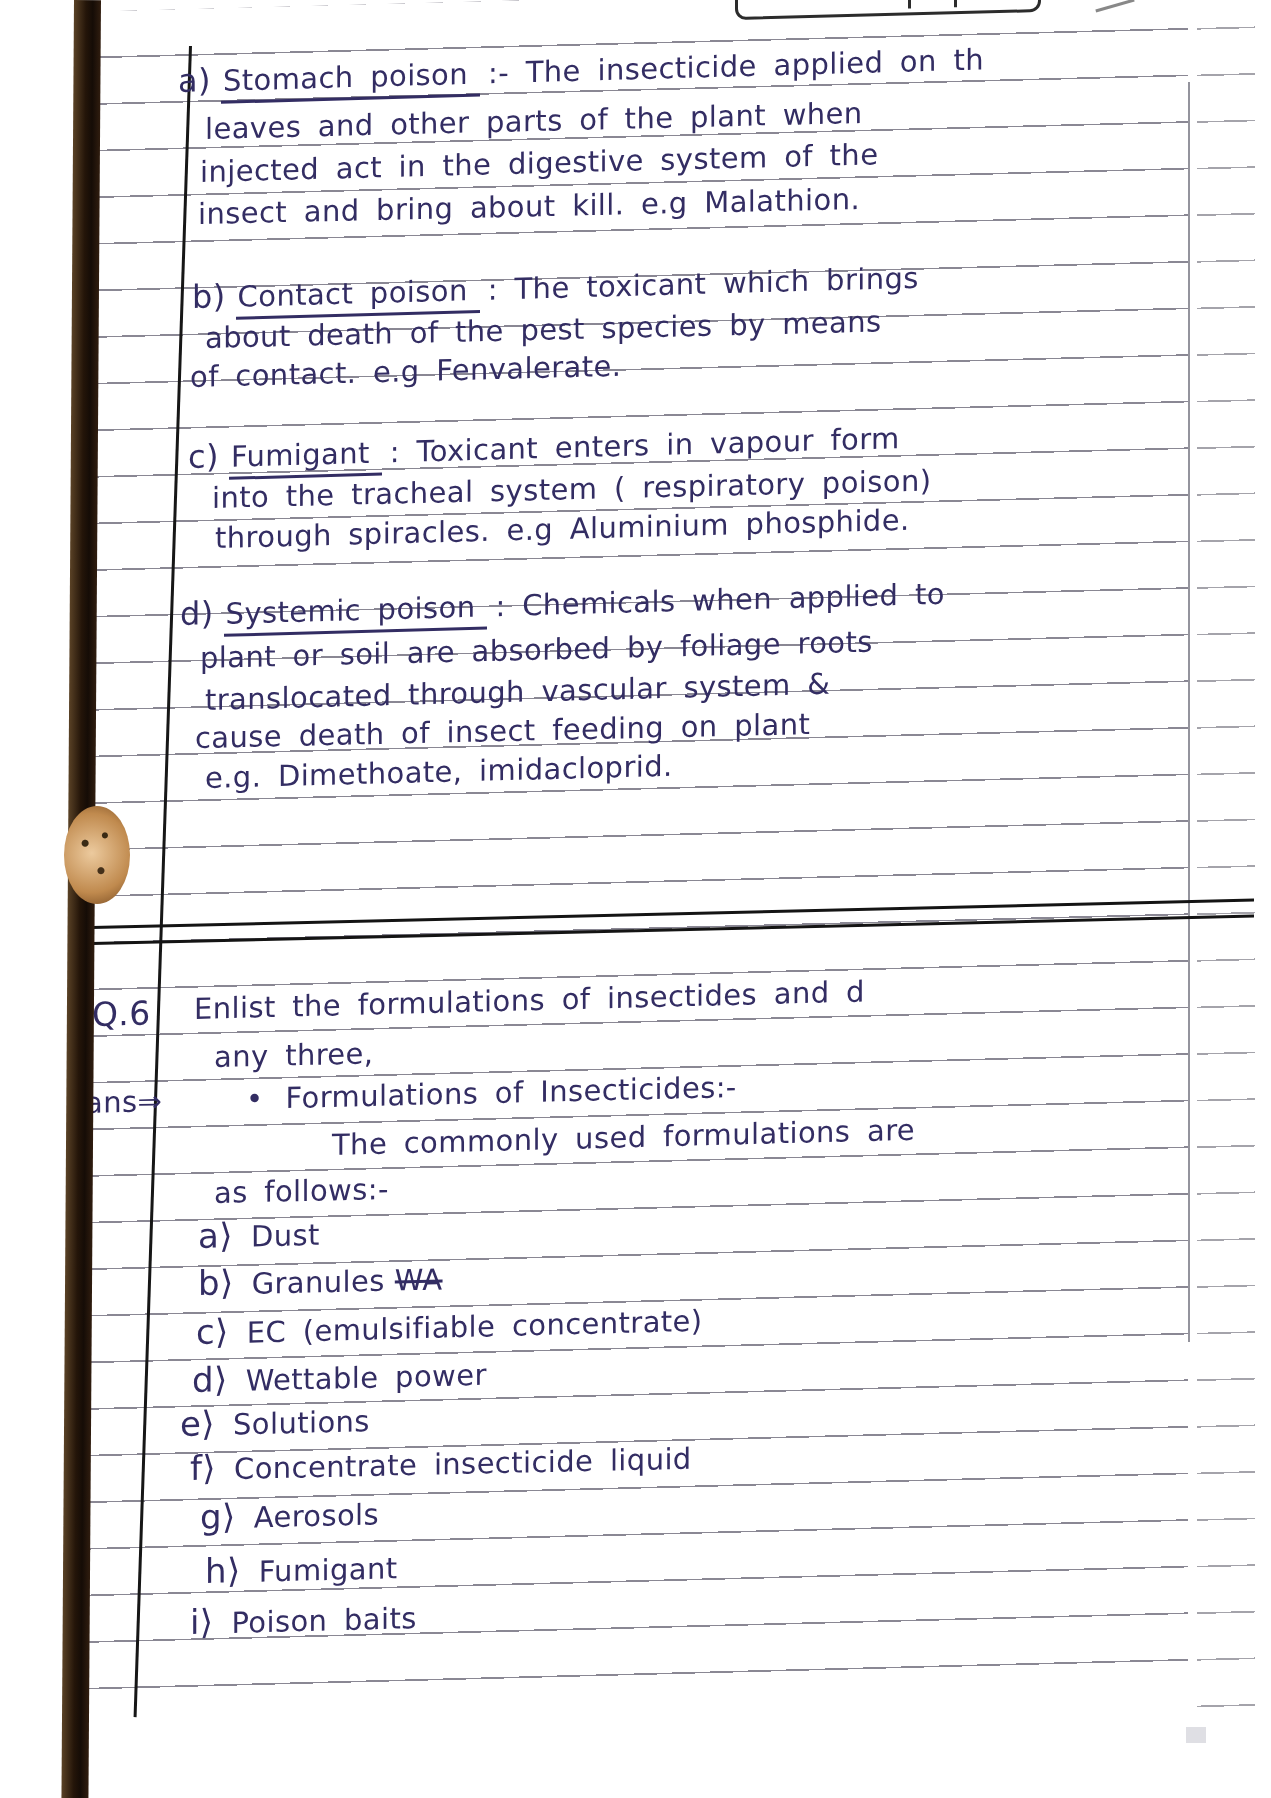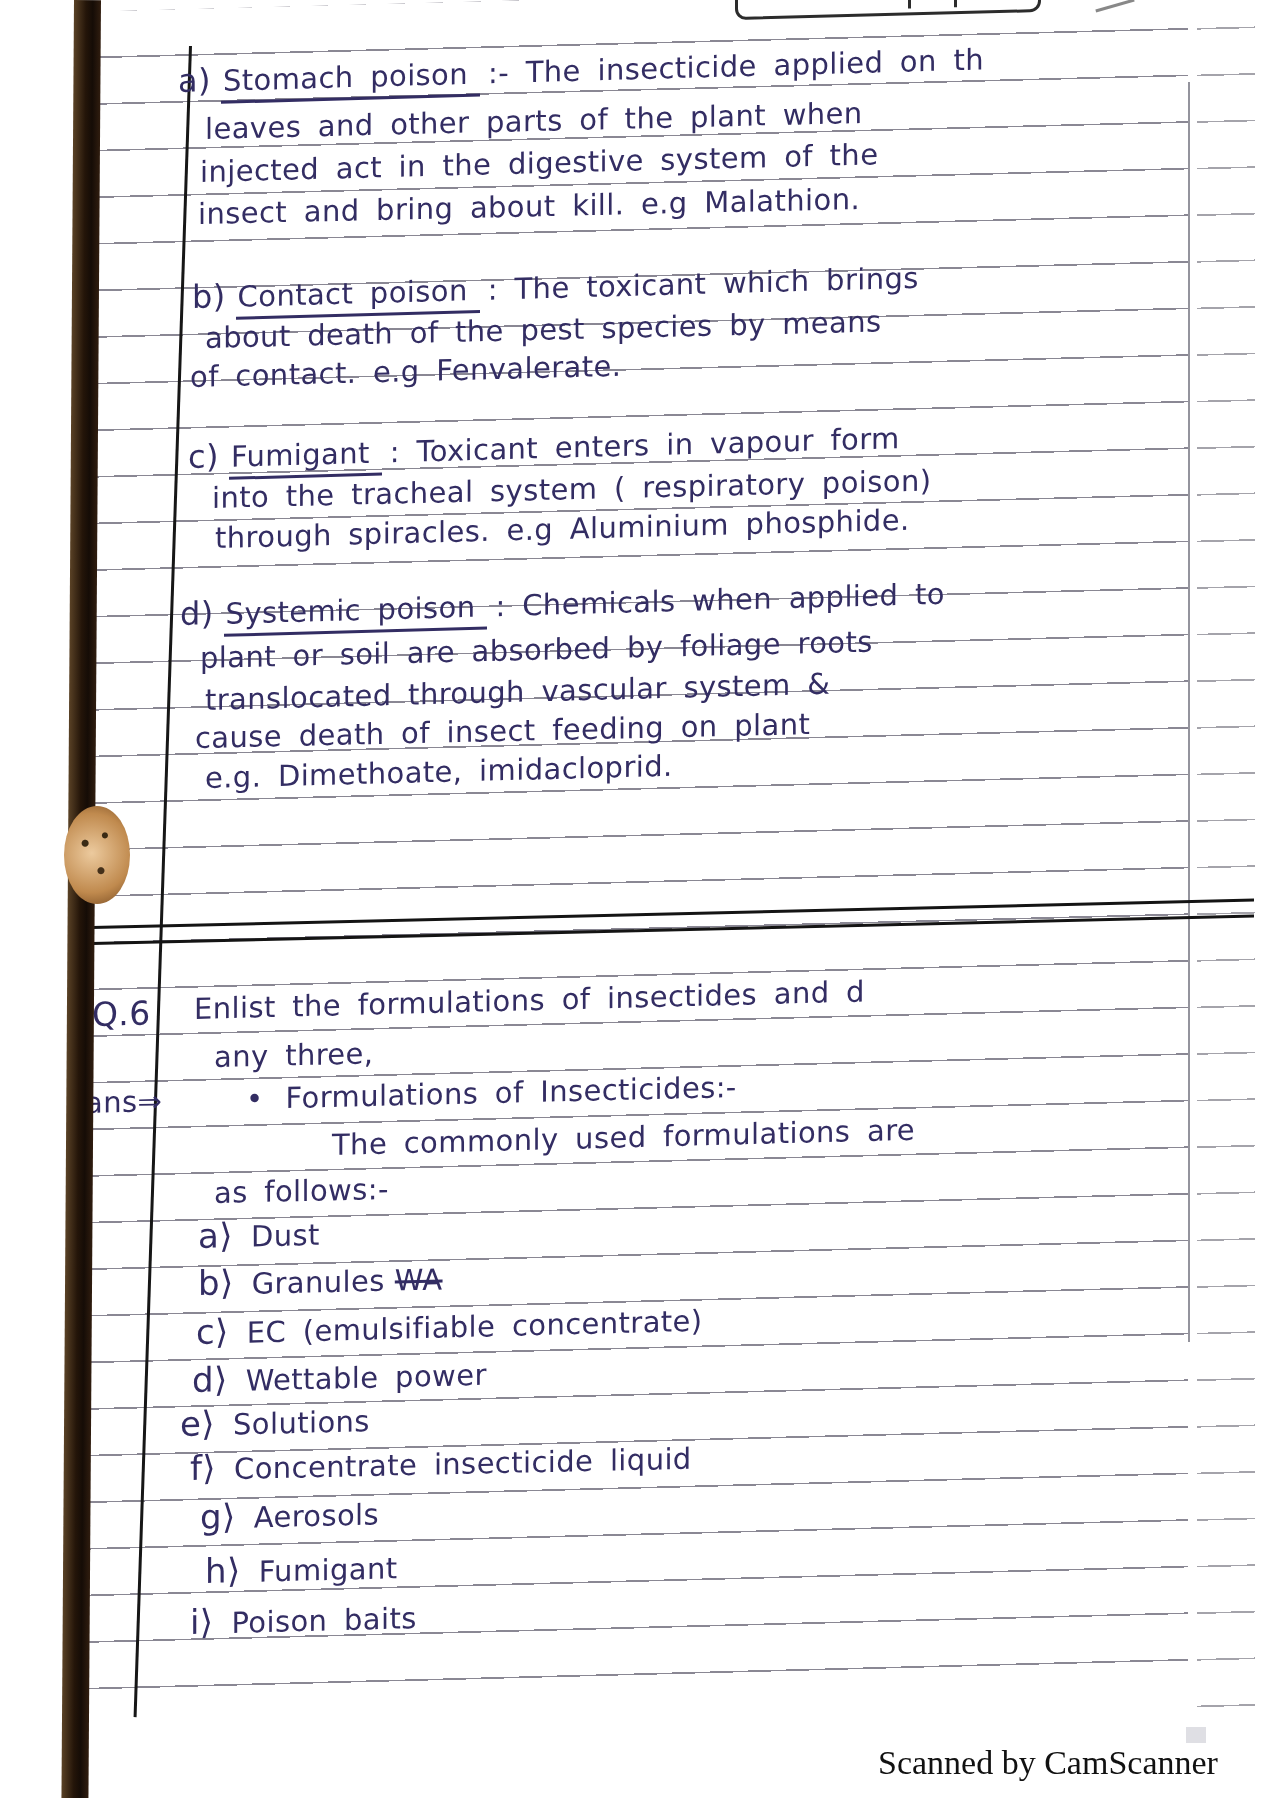--- a/index.html
+++ b/index.html
@@ -170,14 +170,13 @@
   <div class="hl" style="left:205px;top:1551px;--r:-1.4deg">
     <span class="ilbl">h⟩</span><span>Fumigant</span>
   </div>
   <div class="hl" style="left:190px;top:1602px">
     <span class="ilbl">i⟩</span><span>Poison baits</span>
   </div>
 
   <div class="spine"></div>
   <div class="binder-spot"></div>
 
-  <div class="credit">Scanned by CamScanner</div>
 </div>
 
 </body></html>

